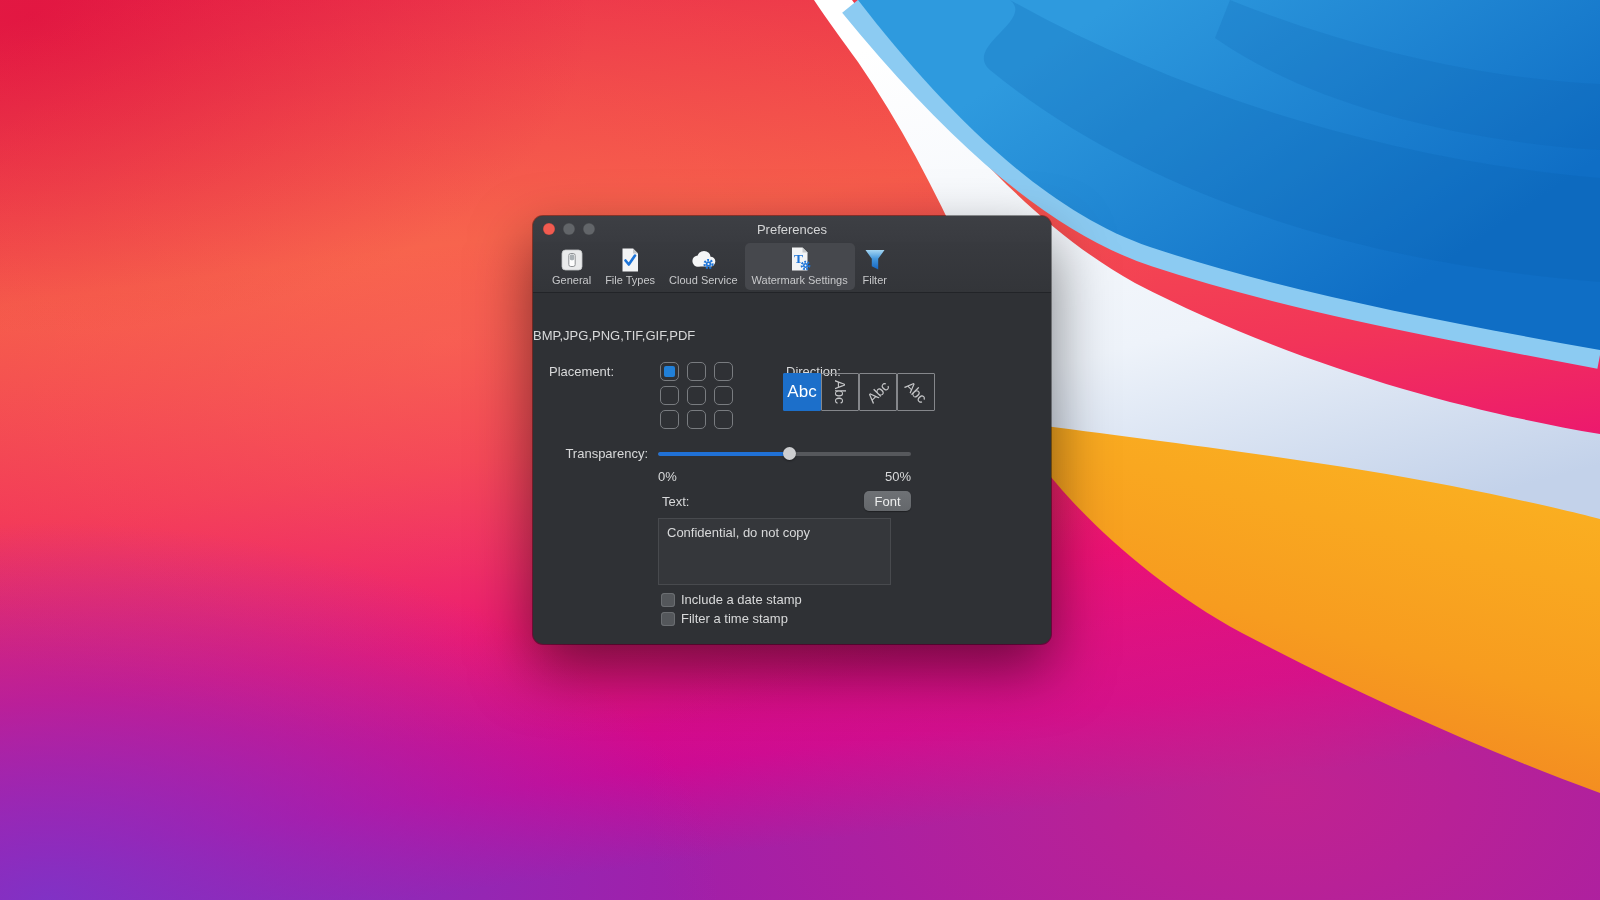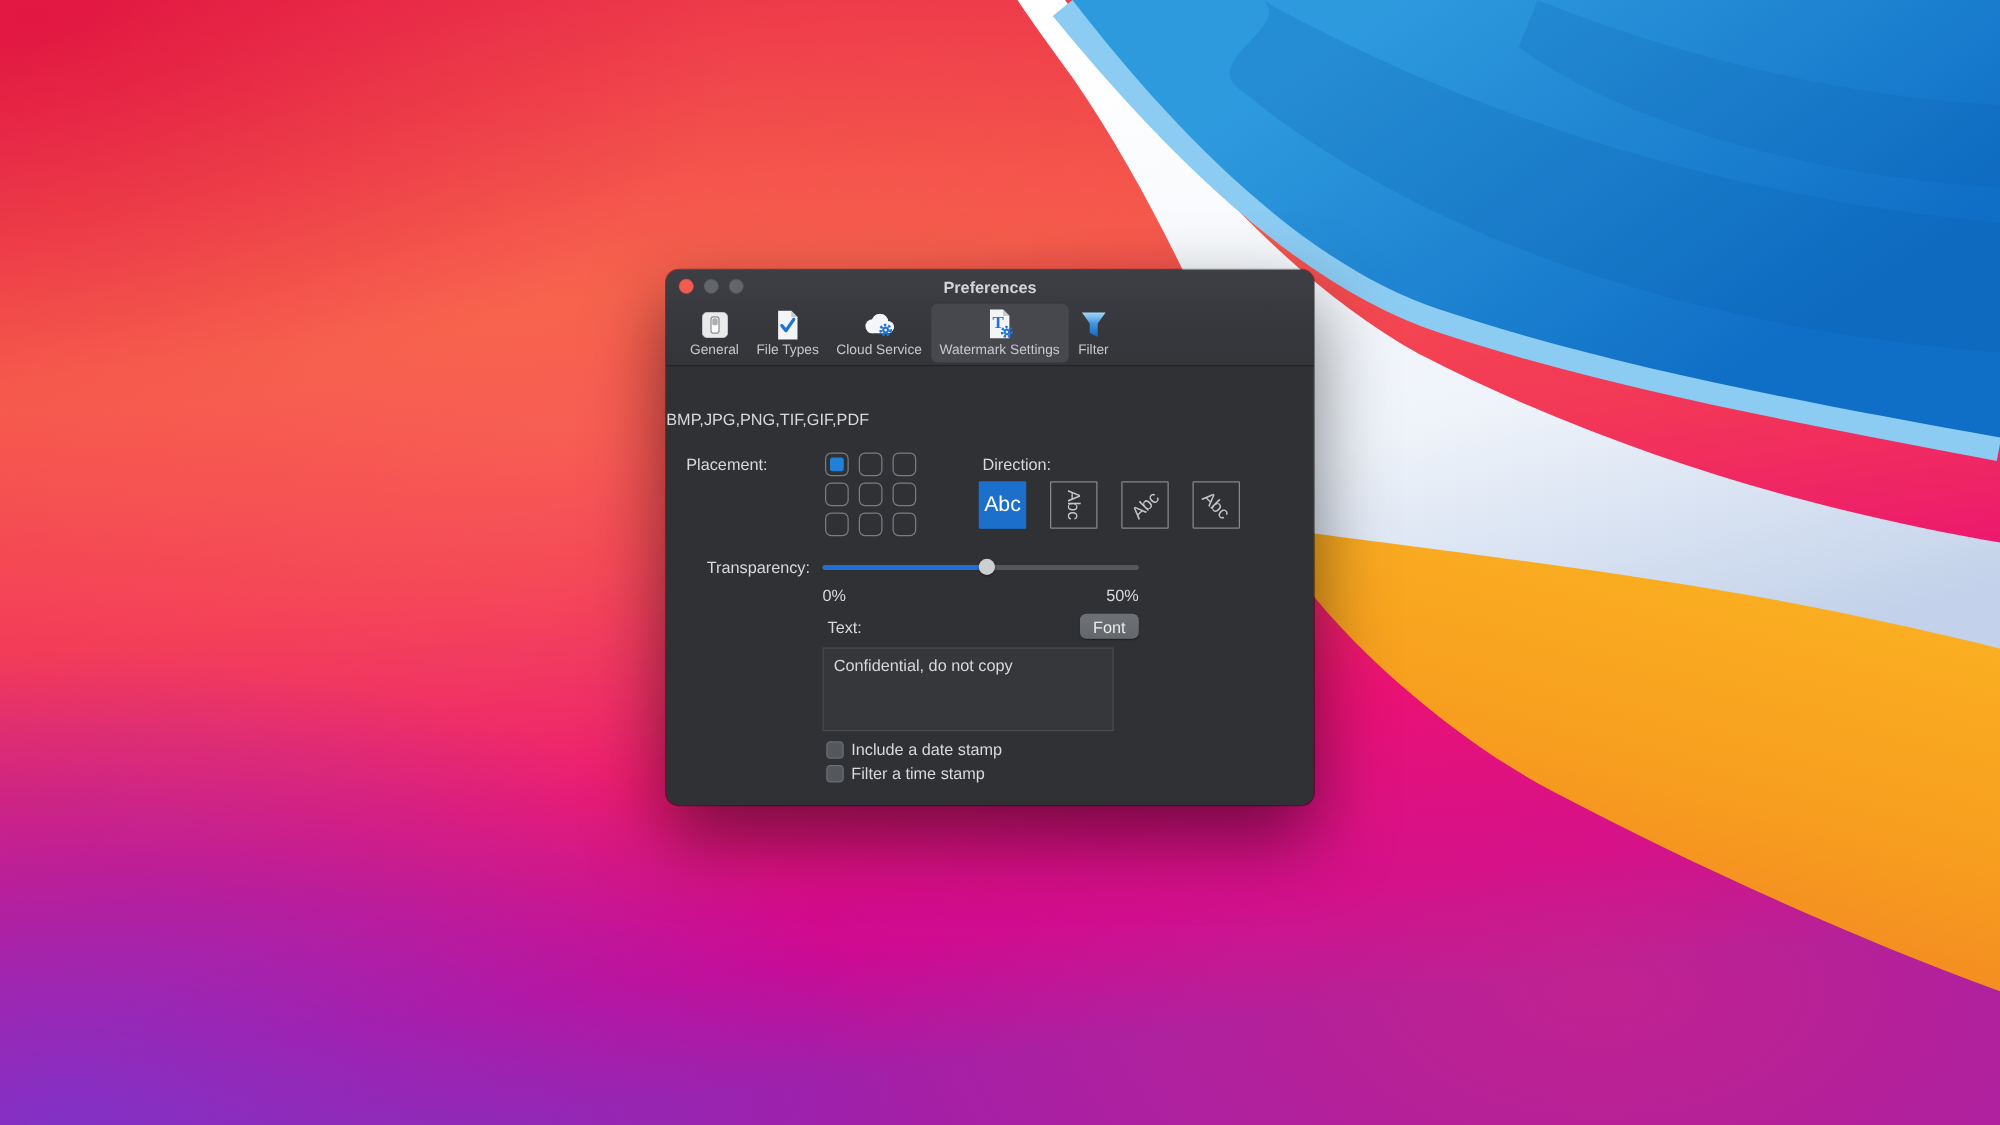--- a/index.html
+++ b/index.html
@@ -19,21 +19,21 @@
   .titlebar{
     position:relative;height:26px;border-radius:10px 10px 0 0;
     background:linear-gradient(#3d3f44,#393b40);
   }
   .lights{position:absolute;left:10px;top:7px;display:flex;gap:8px;}
   .light{width:12px;height:12px;border-radius:50%;}
   .light.close{background:#f15b50;box-shadow:inset 0 0 0 .5px rgba(0,0,0,.2);}
   .light.dim{background:#626569;box-shadow:inset 0 0 0 .5px rgba(0,0,0,.2);}
   .title{
     position:absolute;left:0;right:0;top:0;height:26px;line-height:27px;
-    text-align:center;font-size:13px;color:#d4d5d6;font-weight:bold;
+    text-align:center;font-size:13px;color:#d4d5d6;
   }
   .toolbar{
     height:50px;background:linear-gradient(#383a3f,#333539);
     display:flex;align-items:stretch;padding:0 0 0 12px;
     border-bottom:1px solid #222428;
   }
   .tab{
     display:flex;flex-direction:column;align-items:center;justify-content:flex-end;
     padding:3px 7px 4px;border-radius:5px;margin:1px 0 2px;
   }
@@ -55,21 +55,21 @@
   .pcell{
     width:19px;height:19px;box-sizing:border-box;border:1.5px solid #797c80;
     border-radius:5px;position:relative;
   }
   .pcell.checked::after{
     content:"";position:absolute;left:2.5px;top:2.5px;width:11px;height:11px;
     border-radius:2px;background:#2180d8;
   }
 
   .dlabel{position:absolute;top:71px;left:253px;}
-  .dirrow{position:absolute;top:92px;left:250px;display:flex;gap:19px;}
+  .dirrow{position:absolute;top:80px;left:250px;display:flex;}
   .dir-btn{
     width:38px;height:38px;box-sizing:border-box;border:1px solid #85878b;
     display:flex;align-items:center;justify-content:center;
     color:#c6c7c9;font-size:14px;background:transparent;border-radius:1px;
   }
   .dir-btn.selected{background:#1c6fca;border-color:#1c6fca;color:#fff;font-size:17px;}
   .rot90{transform:rotate(90deg);display:inline-block;}
   .rotm45{transform:rotate(-45deg);display:inline-block;}
   .rot45{transform:rotate(45deg);display:inline-block;}
 

